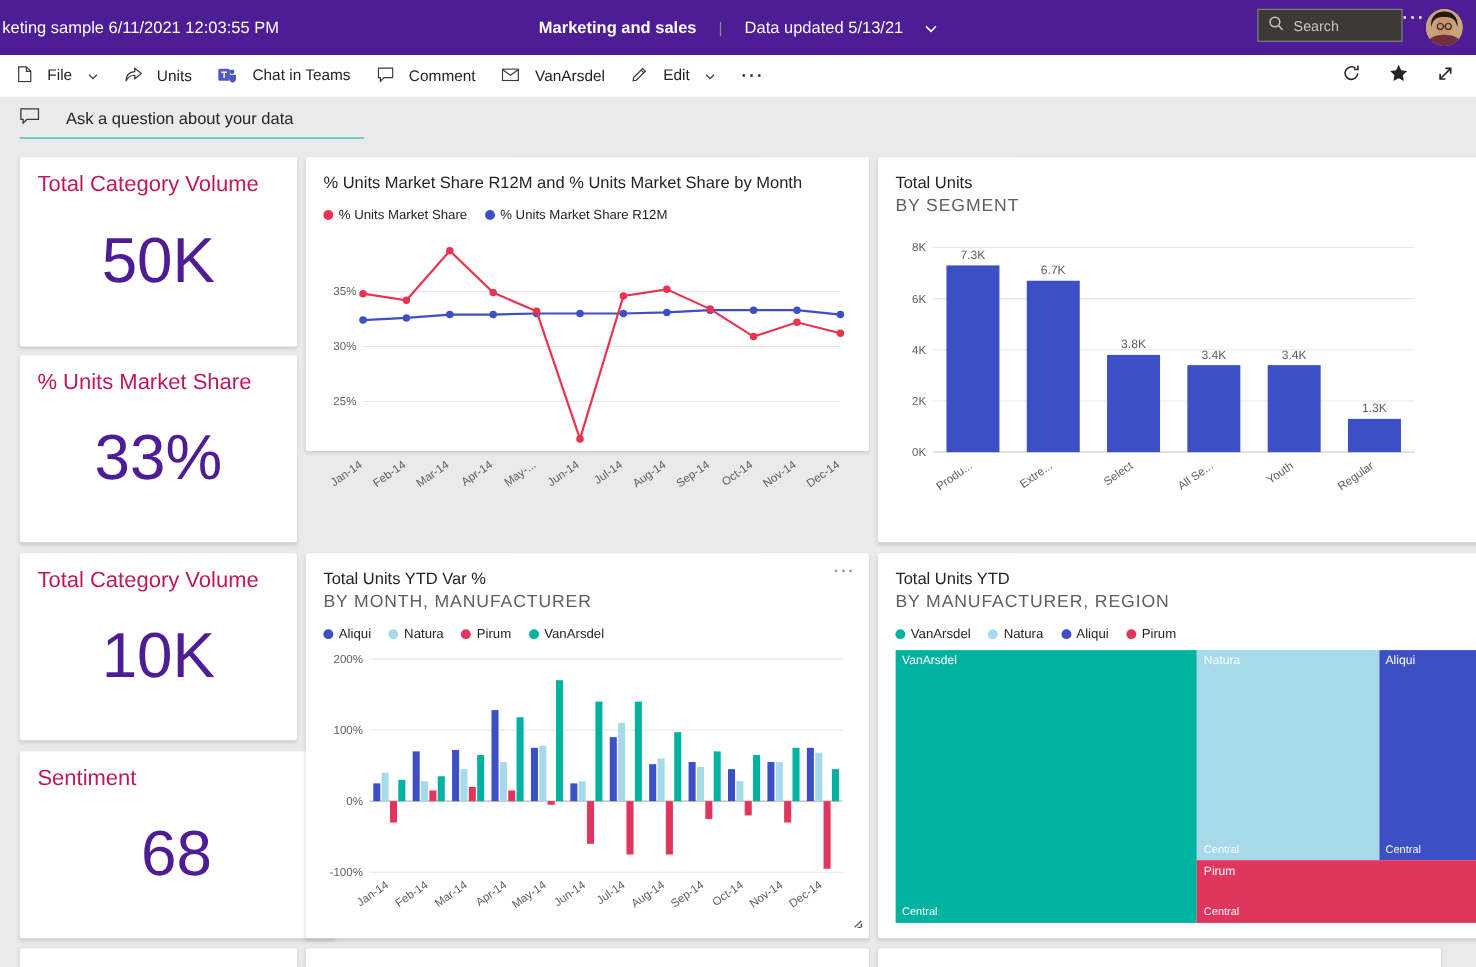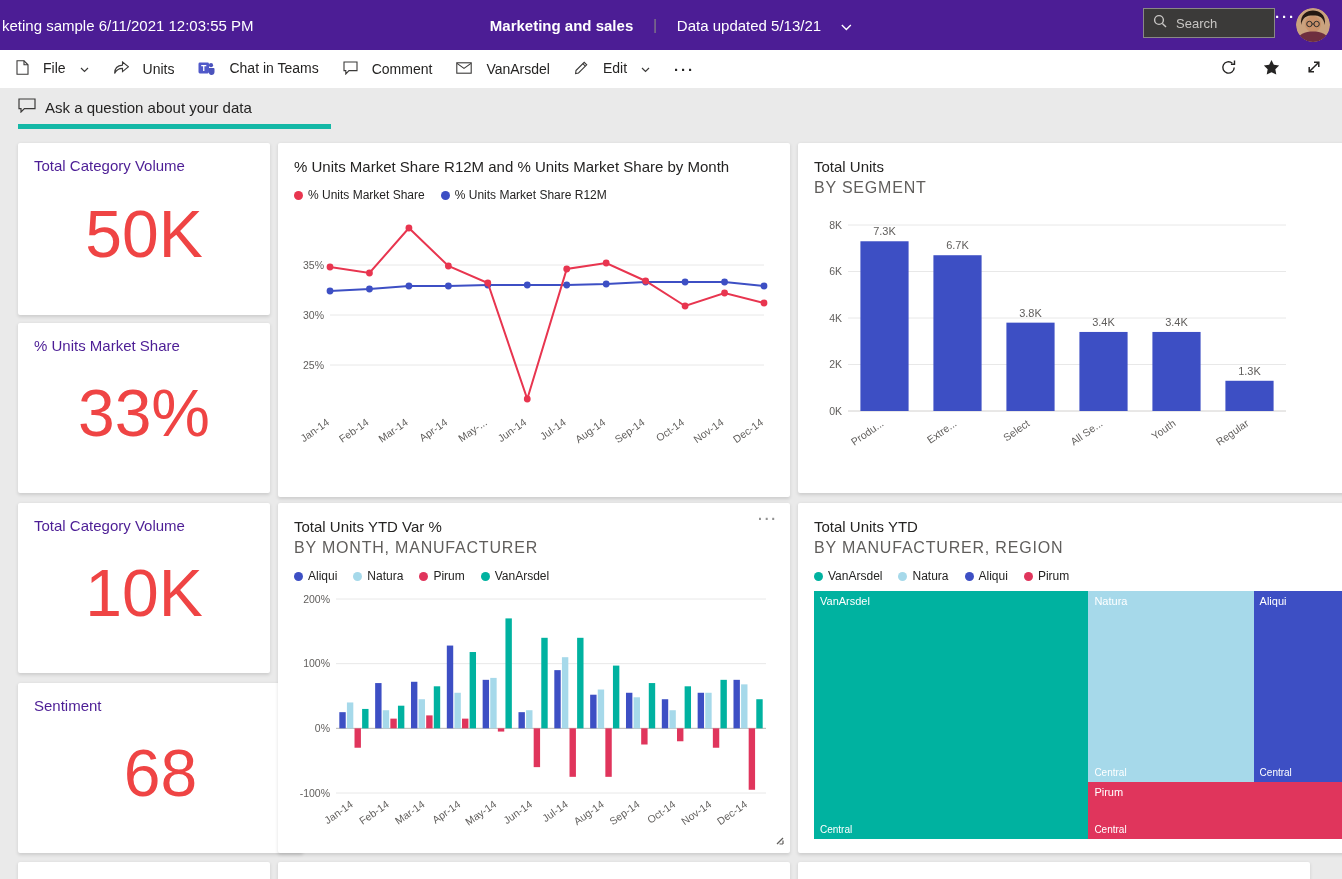--- a/index.html
+++ b/index.html
@@ -25,33 +25,33 @@
   .avatar{width:34px;height:34px;border-radius:50%;overflow:hidden;flex:0 0 auto}
 
   
   .toolbar{position:absolute;top:50px;left:0;right:0;height:38px;background:#fff;
            display:flex;align-items:center;padding:0 16px;box-sizing:border-box;z-index:4}
   .tb-item{display:flex;align-items:flex-start;gap:14px;font-size:14px;color:#252423;margin-right:24px;white-space:nowrap}
   .ellipsis-d{color:#252423;font-size:15px;letter-spacing:2px;font-weight:bold}
   .toolbar-right{margin-left:auto;display:flex;align-items:center;gap:26px;padding-right:4px}
 
   
-  .qna{position:absolute;top:98px;left:18px;width:313px;display:flex;align-items:center;gap:7px;
-       border-bottom:5px solid #14b8a6;padding-bottom:7px}
+  .qna{position:absolute;top:98px;left:18px;width:313px;display:flex;align-items:center;gap:22px;
+       border-bottom:1px solid #14b8a6;padding-bottom:7px}
   .qna input{border:none;outline:none;background:transparent;font-size:15px;color:#252423;flex:1;
              font-family:"Liberation Sans",sans-serif}
   .qna input::placeholder{color:#252423;opacity:1}
 
   
   .tile{position:absolute;background:#fff;border-radius:2px;
         box-shadow:0 1.6px 3.6px rgba(0,0,0,.13);box-sizing:border-box;
         padding:14px 16px;display:flex;flex-direction:column}
-  .card-title{font-size:15px;color:#4c1d95}
+  .card-title{font-size:20px;color:#be185d}
   .card-value{flex:1;display:flex;align-items:center;justify-content:center;
-              font-size:66px;color:#ef4444;padding-bottom:8px}
+              font-size:58px;color:#4c1d95;padding-bottom:8px}
   .tile-title{font-size:15px;color:#252423;line-height:19px}
   .tile-subtitle{font-size:16px;letter-spacing:.8px;color:#605e5c;margin-top:3px;text-transform:uppercase}
   .legend{display:flex;gap:16px;margin-top:12px;font-size:12px;color:#252423;align-items:center;flex-wrap:nowrap}
   .lg{display:flex;align-items:center;white-space:nowrap}
   .dot{width:9px;height:9px;border-radius:50%;display:inline-block;margin-right:5px}
   .chart{margin-top:8px}
   .chart-line{height:256px}
   .chart-col{height:262px}
   .chart-grp{height:246px}
   .treemap{position:relative;flex:1;margin-top:8px;overflow:hidden}
@@ -221,21 +221,21 @@
 </div>
 <div class="tile" style="left:18px;top:503px;width:252px;height:170px" data-interactable="true">
   <div class="card-title" data-interactable="false">Total Category Volume</div>
   <div class="card-value" data-interactable="false">10K</div>
 </div>
 <div class="tile" style="left:18px;top:683px;width:285px;height:170px" data-interactable="true">
   <div class="card-title" data-interactable="false">Sentiment</div>
   <div class="card-value" data-interactable="false">68</div>
 </div>
 
-<div class="tile" style="left:278px;top:143px;width:512px;height:354px" data-interactable="true">
+<div class="tile" style="left:278px;top:143px;width:512px;height:267px" data-interactable="true">
   <div class="tile-title" data-interactable="false">% Units Market Share R12M and % Units Market Share by Month</div>
   <div class="legend" id="legend-line" data-interactable="false">
       <span class="lg" data-interactable="false"><span class="dot" data-interactable="false" style="background:#e8354f"></span>% Units Market Share</span>
       <span class="lg" data-interactable="false"><span class="dot" data-interactable="false" style="background:#3d4fc4"></span>% Units Market Share R12M</span>
     </div>
   <div class="chart chart-line" id="chart-line" data-interactable="true"><svg width="480" height="256" viewBox="0 0 480 256">
         <line x1="36" x2="470" y1="155" y2="155" stroke="#e8e8e8"></line>
         <text class="tick" x="30" y="158.5" text-anchor="end">25%</text>
         <line x1="36" x2="470" y1="105" y2="105" stroke="#e8e8e8"></line>
         <text class="tick" x="30" y="108.5" text-anchor="end">30%</text>

